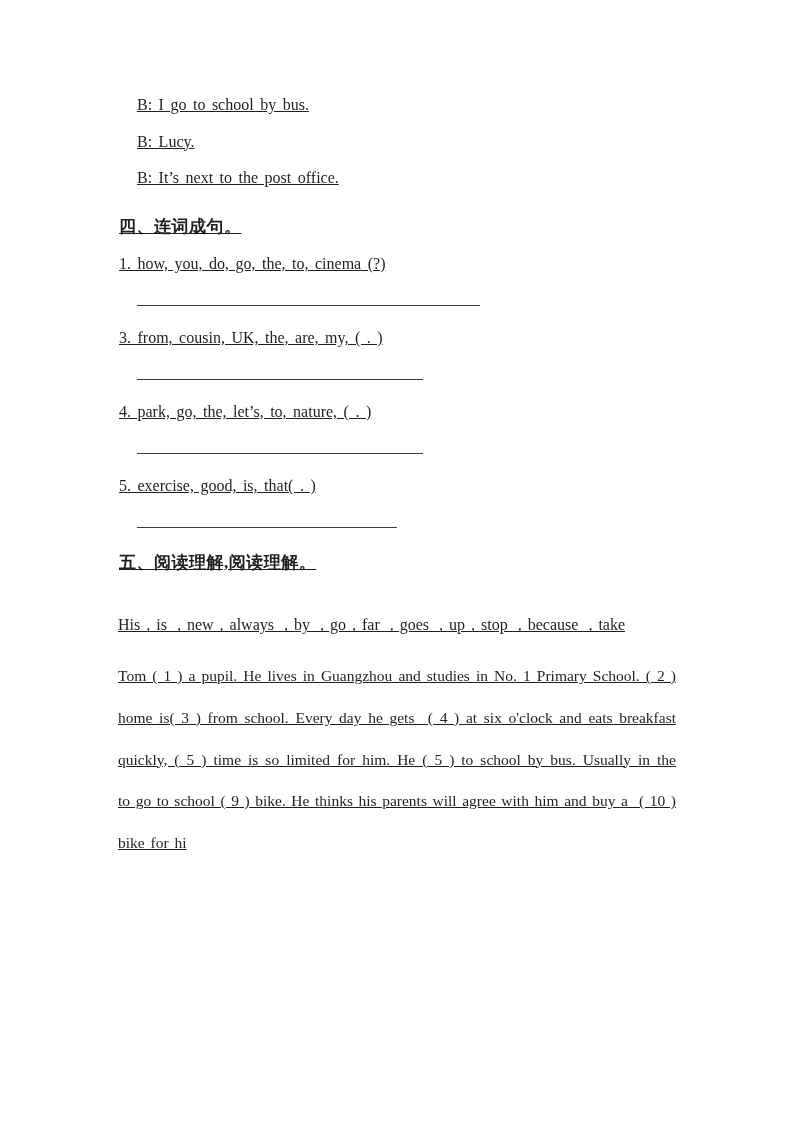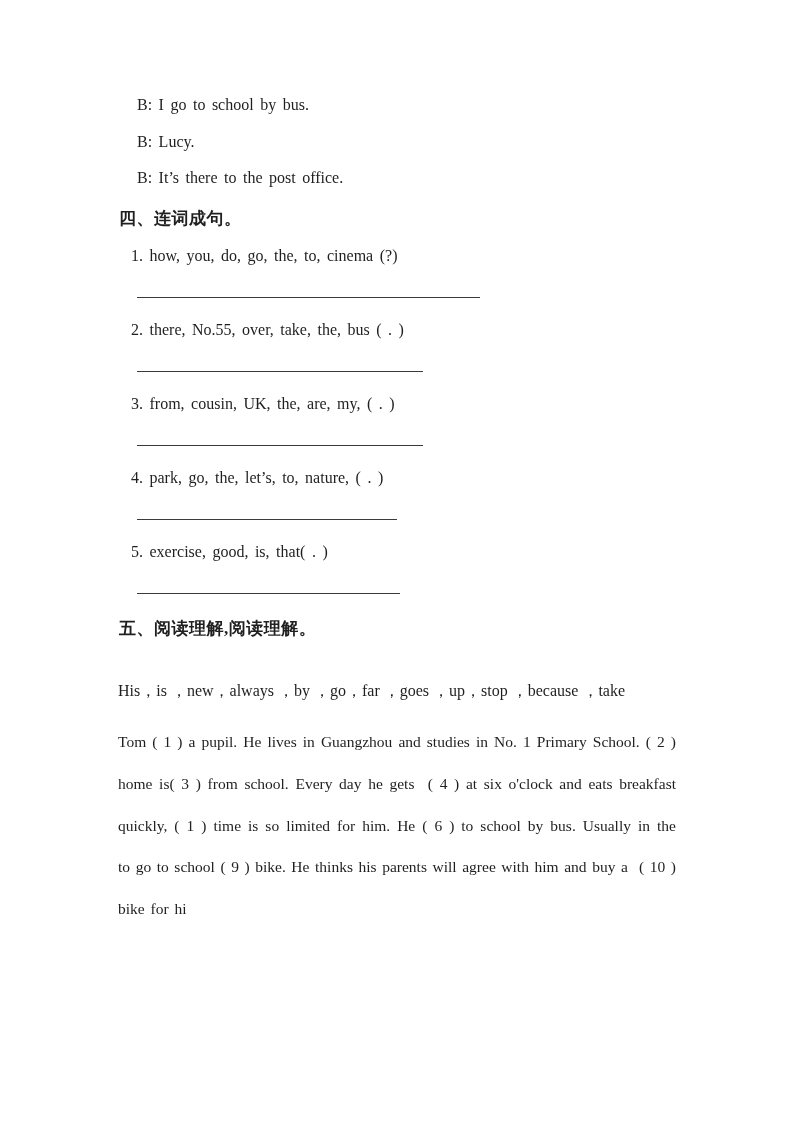--- a/index.html
+++ b/index.html
@@ -8,20 +8,21 @@
     background: #ffffff;
     overflow: hidden;
     font-family: "Liberation Serif", "DejaVu Serif", serif;
     color: #1f1f1f;
   }
   .page {
     position: relative;
     width: 793px; height: 1122px;
     padding: 95px 75px 0 118px;
     background: #ffffff;
+    text-decoration: underline;
   }
   .content { width: 558px; }
 
   
   .dialogue-line {
     height: 20px; line-height: 20px;
     font-size: 16px;
     word-spacing: 2.5px;
     margin-bottom: 16.5px;
     white-space: pre;
@@ -30,29 +31,29 @@
   .dialogue-line.indent-num { margin-left: 3px; }
 
   
   .sec-heading {
     height: 21px; line-height: 21px;
     font-size: 17px;
     font-weight: bold;
     margin-left: 1px;
     letter-spacing: 0.5px;
   }
-  .sec4-heading { margin-top: 20px; margin-bottom: 17px; }
+  .sec4-heading { margin-top: 28px; margin-bottom: 17px; }
   .sec5-heading { margin-top: 24px; margin-bottom: 22px; }
 
   
   .s4-item .q-prompt {
     height: 20px; line-height: 20px;
     font-size: 16px;
     word-spacing: 2.5px;
-    margin-left: 13px;
+    margin-left: 1px;
     white-space: pre;
   }
   .s4-item .answer-line {
     height: 0;
     border-bottom: 1.4px solid #3a3a3a;
     margin-left: 19px;
     margin-top: 31px;
     margin-bottom: 22px;
   }
   .s4-item:nth-child(1) .answer-line { width: 343px; }
@@ -85,31 +86,27 @@
 </style>
 </head>
 <body>
 
 <div class="page">
   <div class="content">
 
     <div>
       <div class="dialogue-line indent-b">B: I go to school by bus.</div>
       <div class="dialogue-line indent-b">B: Lucy.</div>
-      <div class="dialogue-line indent-b">B: It’s there to the post office.</div>
+      <div class="dialogue-line indent-b">B: It’s next to the post office.</div>
     </div>
 
     <div class="sec-heading sec4-heading">四、连词成句。</div>
     <div>
       <div class="s4-item">
         <div class="q-prompt">1. how, you, do, go, the, to, cinema (?)</div>
-        <div class="answer-line"></div>
-      </div>
-      <div class="s4-item">
-        <div class="q-prompt">2. there, No.55, over, take, the, bus ( . )</div>
         <div class="answer-line"></div>
       </div>
       <div class="s4-item">
         <div class="q-prompt">3. from, cousin, UK, the, are, my, ( . )</div>
         <div class="answer-line"></div>
       </div>
       <div class="s4-item">
         <div class="q-prompt">4. park, go, the, let’s, to, nature, ( . )</div>
         <div class="answer-line"></div>
       </div>
@@ -117,19 +114,19 @@
         <div class="q-prompt">5. exercise, good, is, that( . )</div>
         <div class="answer-line"></div>
       </div>
     </div>
 
     <div class="sec-heading sec5-heading">五、阅读理解,阅读理解。</div>
     <div class="word-bank">His，is ，new，always ，by ，go，far ，goes ，up，stop ，because ，take</div>
     <div class="passage">
       <div class="p-line">Tom ( 1 ) a pupil. He lives in Guangzhou and studies in No. 1 Primary School. ( 2 )</div>
       <div class="p-line">home is( 3 ) from school. Every day he gets &nbsp;( 4 ) at six o'clock and eats breakfast</div>
-      <div class="p-line">quickly, ( 1 ) time is so limited for him. He ( 6 ) to school by bus. Usually in the</div>
+      <div class="p-line">quickly, ( 5 ) time is so limited for him. He ( 5 ) to school by bus. Usually in the</div>
       <div class="p-line">to go to school ( 9 ) bike. He thinks his parents will agree with him and buy a &nbsp;( 10 )</div>
       <div class="p-line last">bike for hi</div>
     </div>
 
   </div>
 </div>
 
 </body></html>

